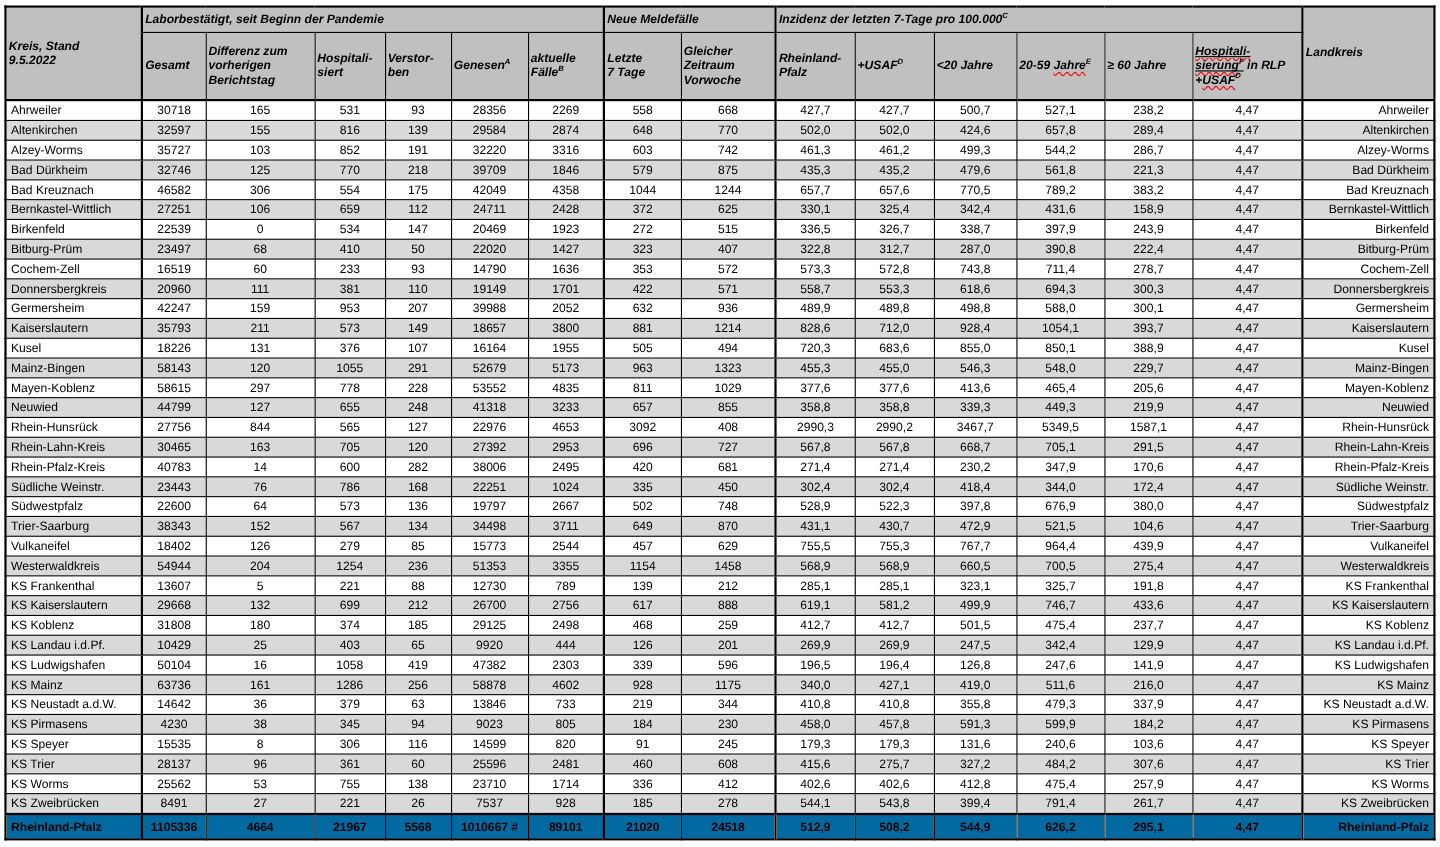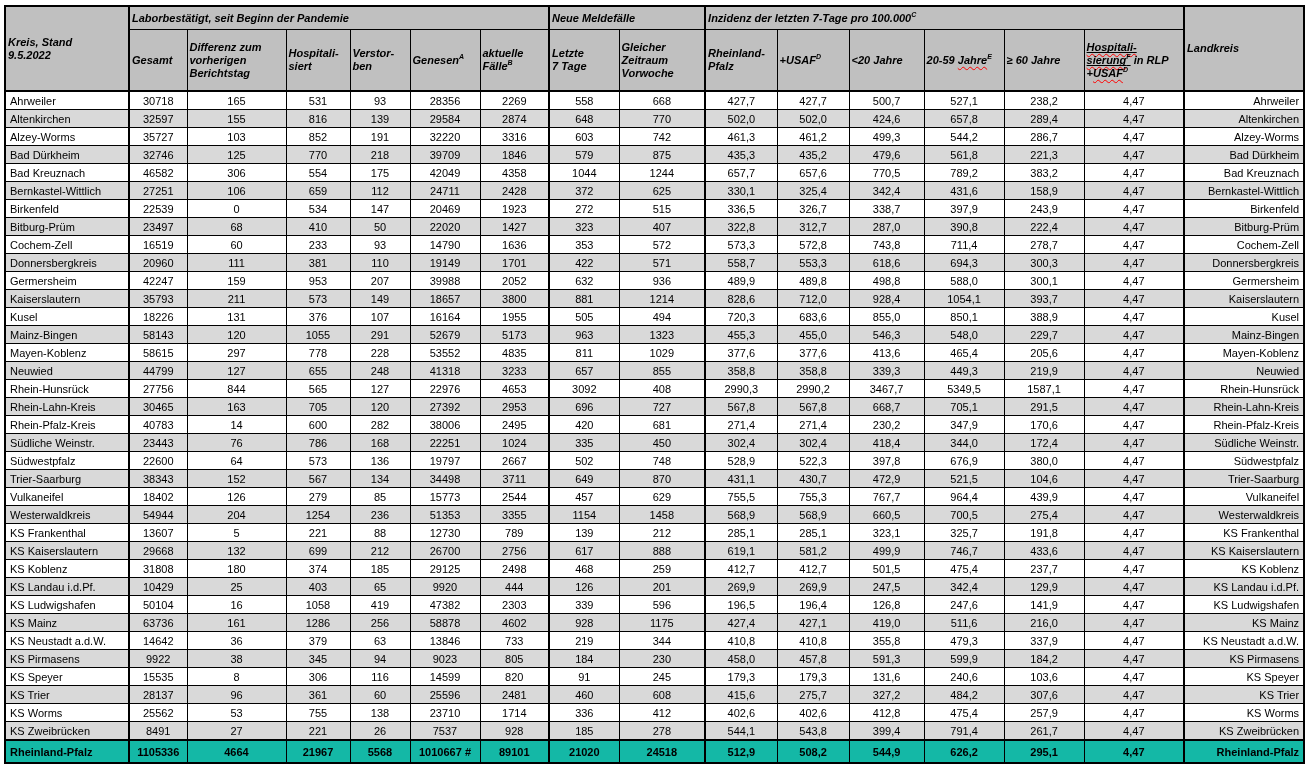--- a/index.html
+++ b/index.html
@@ -22,21 +22,21 @@
   tr.h2 th{height:58px;}
   .h2 th, th.rs{border-bottom:2px solid var(--border);}
   .gl{border-left:2px solid var(--border) !important;}
   tbody td{
     height:17px;font-size:11px;text-align:center;vertical-align:middle;
     padding:0 3px;white-space:nowrap;
   }
   tbody td.kreis{text-align:left;padding-left:4px;}
   tbody td.landkreis{text-align:right;padding-right:4px;}
   tbody tr:nth-child(even){background:var(--stripe-bg);}
-  tr.total td{font-weight:bold;border-top:2px solid var(--border);height:21px;background:#14b8a6;}
+  tr.total td{font-weight:bold;border-top:2px solid var(--border);height:21px;background:#0369a1;}
   sup{font-size:7px;vertical-align:super;line-height:0;}
   .ul{text-decoration:underline;text-decoration-color:var(--border);text-decoration-skip-ink:none;}
   .wavy{
     text-decoration-line:underline;text-decoration-style:wavy;
     text-decoration-color:var(--squiggle);text-decoration-thickness:1px;
     text-underline-offset:2px;text-decoration-skip-ink:none;
   }
   .ul .wavy{text-decoration-line:underline;}
 </style>
 </head>
@@ -625,21 +625,21 @@
         <tr>
           <td class="kreis">KS Mainz</td>
           <td class="val gl">63736</td>
           <td class="val">161</td>
           <td class="val">1286</td>
           <td class="val">256</td>
           <td class="val">58878</td>
           <td class="val">4602</td>
           <td class="val gl">928</td>
           <td class="val">1175</td>
-          <td class="val gl">427,4</td>
+          <td class="val gl">340,0</td>
           <td class="val">427,1</td>
           <td class="val">419,0</td>
           <td class="val">511,6</td>
           <td class="val">216,0</td>
           <td class="val">4,47</td>
           <td class="landkreis gl">KS Mainz</td>
         </tr>
         <tr>
           <td class="kreis">KS Neustadt a.d.W.</td>
           <td class="val gl">14642</td>
@@ -653,21 +653,21 @@
           <td class="val gl">410,8</td>
           <td class="val">410,8</td>
           <td class="val">355,8</td>
           <td class="val">479,3</td>
           <td class="val">337,9</td>
           <td class="val">4,47</td>
           <td class="landkreis gl">KS Neustadt a.d.W.</td>
         </tr>
         <tr>
           <td class="kreis">KS Pirmasens</td>
-          <td class="val gl">9922</td>
+          <td class="val gl">4230</td>
           <td class="val">38</td>
           <td class="val">345</td>
           <td class="val">94</td>
           <td class="val">9023</td>
           <td class="val">805</td>
           <td class="val gl">184</td>
           <td class="val">230</td>
           <td class="val gl">458,0</td>
           <td class="val">457,8</td>
           <td class="val">591,3</td>

